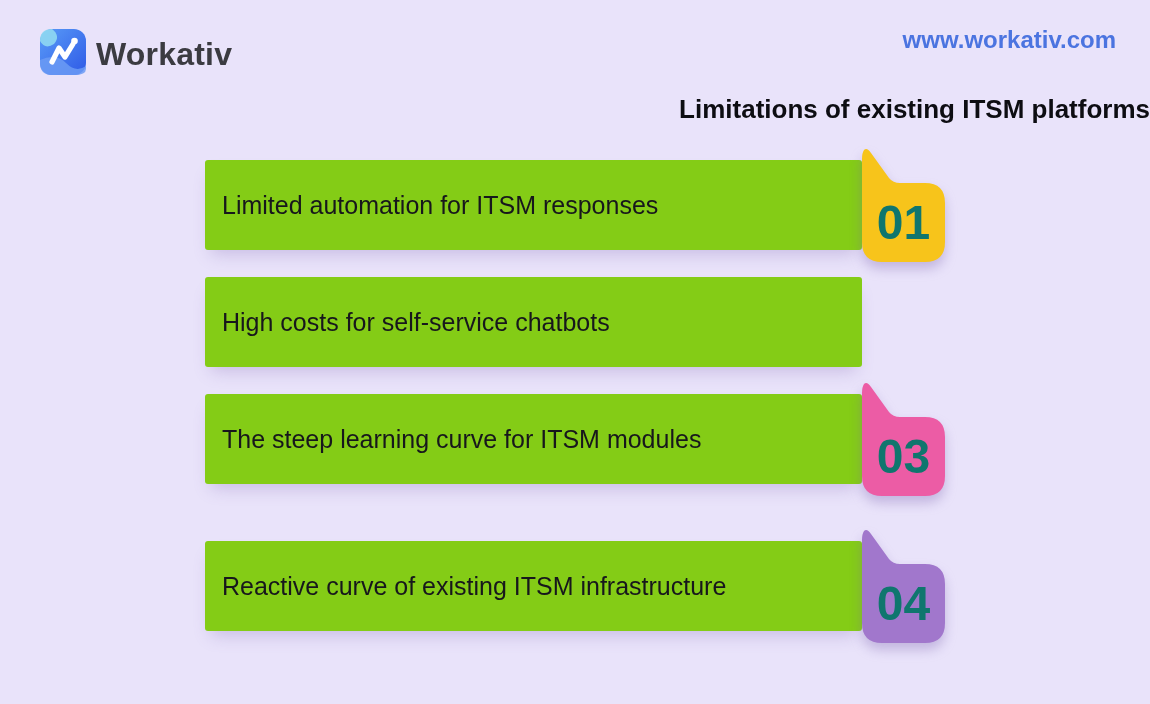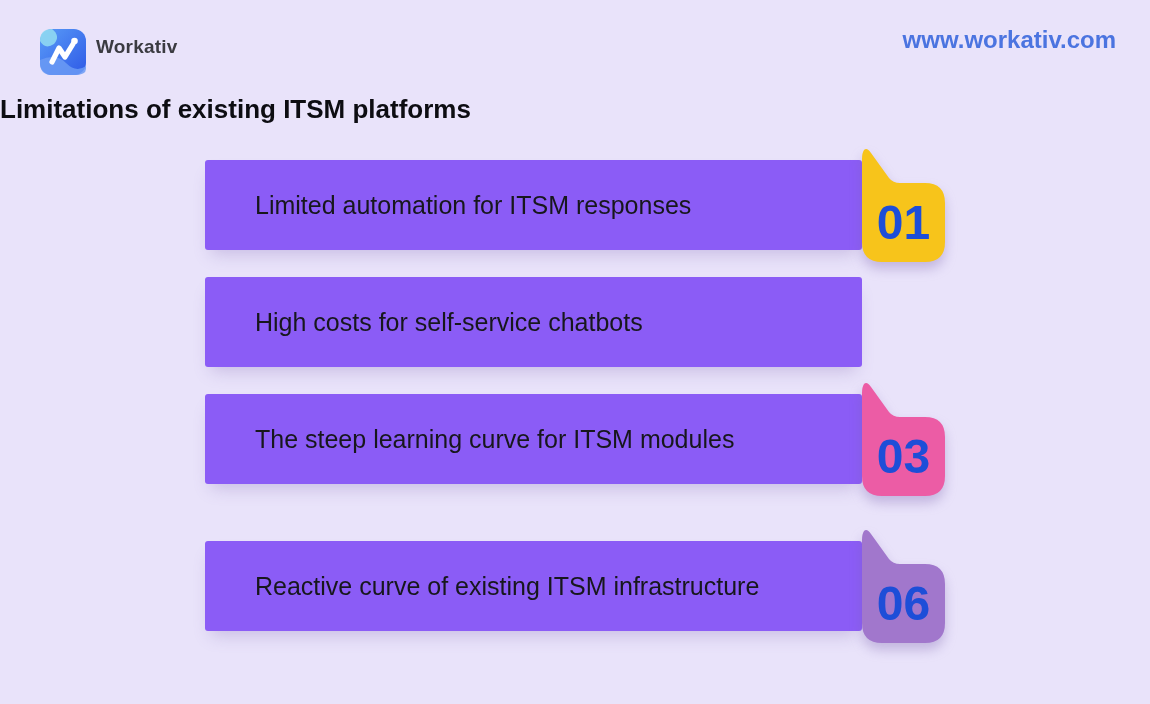--- a/index.html
+++ b/index.html
@@ -18,41 +18,41 @@
 
   
   .header-logo {
     position: absolute;
     left: 40px; top: 29px;
     width: 46px; height: 46px;
   }
   .brand-text {
     position: absolute;
     left: 96px; top: 36px;
-    font-size: 19px;
+    font-size: 32px;
     font-weight: bold;
     color: #3B3B41;
     letter-spacing: 0.2px;
   }
   .website-link {
     position: absolute;
     right: 34px; top: 26px;
     font-size: 24px;
     font-weight: bold;
     color: #4B74E0;
     text-decoration: none;
     cursor: pointer;
   }
 
   
   .page-title {
     position: absolute;
     left: 0; top: 94px;
     width: 1150px;
-    text-align: left;
+    text-align: right;
     font-size: 26px;
     font-weight: bold;
     color: #0D0D12;
   }
 
   
   .row {
     position: absolute;
     left: 205px;
     width: 740px;
@@ -60,26 +60,26 @@
   }
   .row-1 { top: 160px; }
   .row-2 { top: 277px; }
   .row-3 { top: 394px; }
   .row-4 { top: 541px; }
 
   .card {
     position: absolute;
     left: 0; top: 0;
     width: 657px; height: 90px;
-    background: #8b5cf6;
+    background: #84cc16;
     border-radius: 3px;
     box-shadow: 0 10px 16px -6px rgba(123, 97, 175, 0.30);
     display: flex;
     align-items: center;
-    padding-left: 50px;
+    padding-left: 17px;
   }
   .card-label {
     font-size: 25px;
     color: #17171C;
     white-space: nowrap;
   }
 
   .badge {
     position: absolute;
     right: 0; top: -13px;
@@ -93,21 +93,21 @@
   }
   .badge-number {
     position: absolute;
     left: 0; top: 36px;
     width: 83px; height: 79px;
     display: flex;
     align-items: center;
     justify-content: center;
     font-size: 48px;
     font-weight: bold;
-    color: #1d4ed8;
+    color: #0f766e;
   }
 </style>
 </head>
 <body>
 
 <div class="page" style="background: rgb(233, 227, 250);">
 
   <svg class="header-logo" viewBox="0 0 46 46">
     <defs>
       <linearGradient id="logoGrad" x1="0" y1="0" x2="1" y2="1">
@@ -157,17 +157,17 @@
   </div>
 
   <div class="row row-4">
     <div class="card">
       <span class="card-label">Reactive curve of existing ITSM infrastructure</span>
     </div>
     <div class="badge">
       <svg viewBox="0 0 83 115">
         <path d="M0 12 L0 95 Q0 115 20 115 L63 115 Q83 115 83 95 L83 56 Q83 36 63 36 L38 36 Q31 36 27 31 L9 6 Q5 0 2 3 Q0 6 0 12 Z" style="fill: rgb(161, 119, 204);"></path>
       </svg>
-      <div class="badge-number">06</div>
+      <div class="badge-number">04</div>
     </div>
   </div>
 
 </div>
 
 </body></html>

